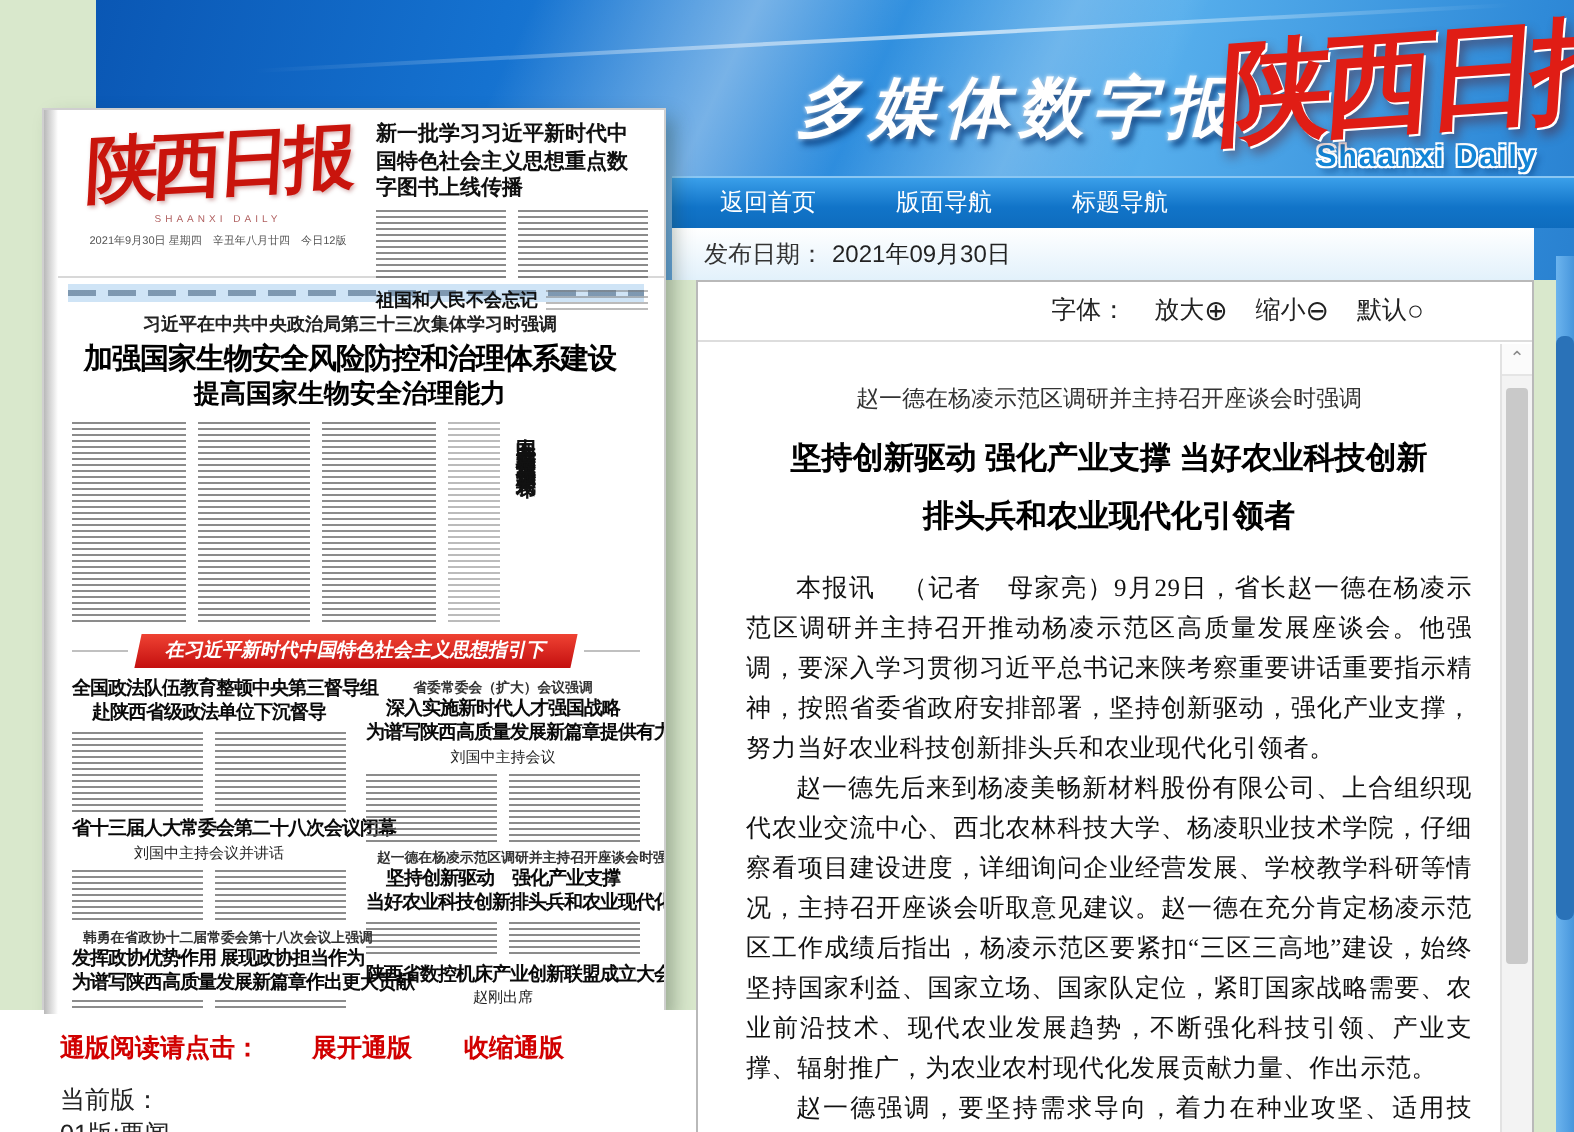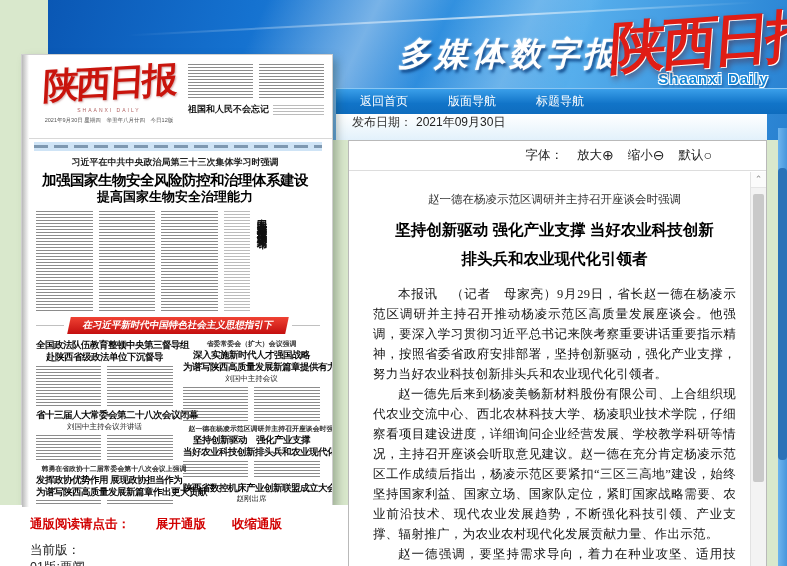--- a/index.html
+++ b/index.html
@@ -48,21 +48,21 @@
     position:absolute; left:336px; top:88px; width:508px; height:26px;
     background:linear-gradient(#3da2ec,#1174c8 60%,#0e6cbe);
     display:flex; align-items:center; gap:40px; padding-left:24px;
     box-shadow:inset 0 1px 0 rgba(255,255,255,.4);
   }
   .navbar a { color:#ffffff; font-size:12px; text-decoration:none; cursor:pointer; }
 
   .date-strip {
     position:absolute; left:336px; top:114px; width:431px; height:26px;
     background:linear-gradient(#ffffff,#e2f1fb);
-    display:flex; align-items:flex-start; padding-left:16px;
+    display:flex; align-items:center; padding-left:16px;
     font-size:12px; color:#333333;
   }
   .date-strip .val { margin-left:4px; color:#222; }
 
   
   .page-scrollbar {
     position:absolute; left:778px; top:128px; width:9px; height:438px;
     background:linear-gradient(90deg,#6cb4ee,#4796dc);
   }
   .page-scrollbar .pthumb {
@@ -215,20 +215,21 @@
 </div>
 
 <div class="front-page">
   <div class="mast-row">
     <div class="mast-left">
       <div class="calli">陕西日报</div>
       <div class="tinyred">SHAANXI DAILY</div>
       <div class="dateline">2021年9月30日 星期四　辛丑年八月廿四　今日12版</div>
     </div>
     <div class="mast-right">
+      <div class="h">新一批学习习近平新时代中国特色社会主义思想重点数字图书上线传播</div>
       <div class="g2 fb" style="height:36px;"></div>
       <div class="sub-row">
         <span class="sub">祖国和人民不会忘记</span>
         <span class="ftx-soft" style="flex:1;height:10px;"></span>
       </div>
     </div>
   </div>
 
   <div class="daodu-strip"></div>
 

